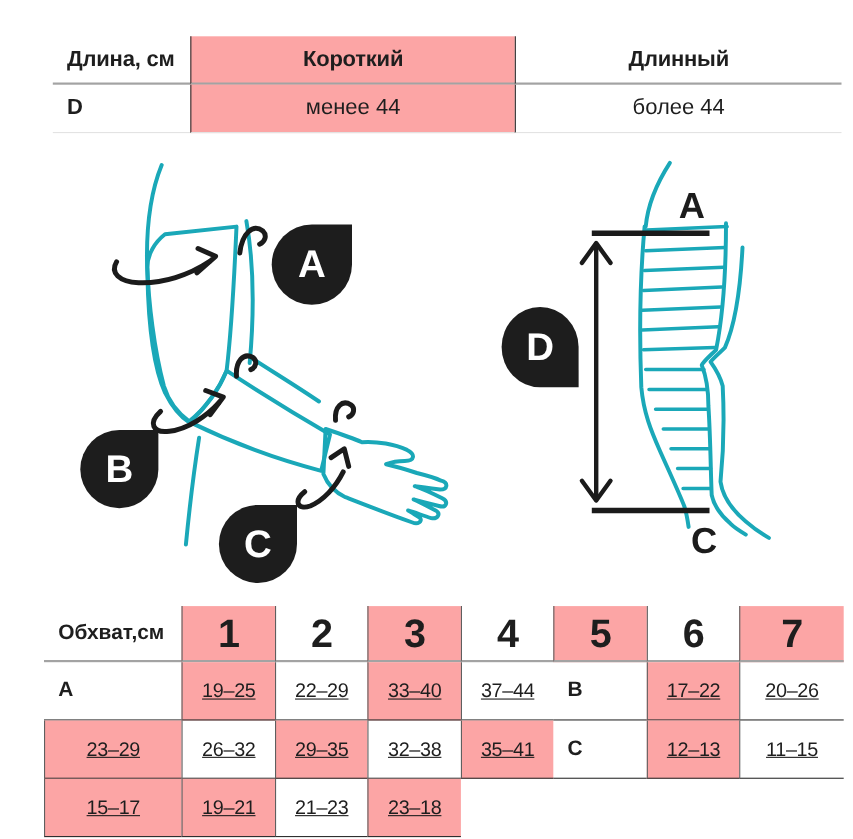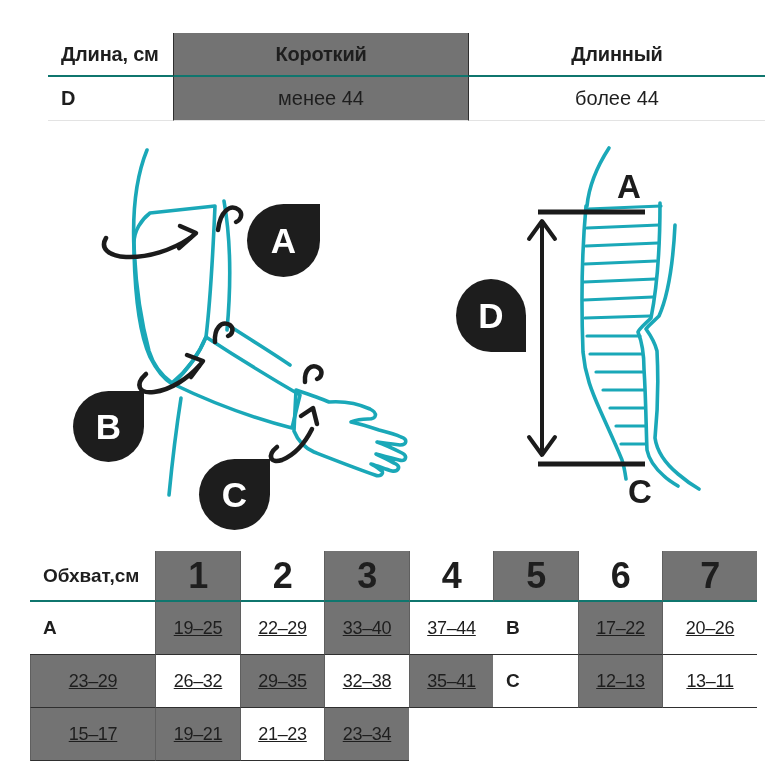--- a/index.html
+++ b/index.html
@@ -6,31 +6,31 @@
   .stage{
     position:relative;width:775px;height:763px;background:#fff;overflow:hidden;
     font-family:"Liberation Sans","DejaVu Sans",sans-serif;color:#1e1e1e;
   }
   
   .t1{
     position:absolute;left:48px;top:33px;width:717px;
     display:grid;grid-template-columns:125px 295px 297px;grid-auto-rows:44px;
   }
   .t2{
-    position:absolute;left:30px;top:551px;width:727px;
+    position:absolute;left:40px;top:551px;width:727px;
     display:grid;grid-template-columns:125px 85px 84px 85px 84px 85px 84px 95px;
     grid-template-rows:51px 53px 53px 53px;
   }
   .cell{display:flex;align-items:center;justify-content:center;}
   .cell.left{justify-content:flex-start;padding-left:13px;}
   .bold{font-weight:bold;}
-  .gray{background:#737373;text-align:center;}
+  .gray{background:#fca5a5;text-align:center;}
   .vl1{border-left:1.5px solid #2e2e2e;}
   .vl2{border-left:1px solid #5f5f5f;}
-  .hdr-line{border-bottom:2px solid #0f766e;}
+  .hdr-line{border-bottom:2px solid #a3a3a3;}
   .soft-line{border-bottom:1px solid #e3e3e3;}
   .row-line{border-bottom:1.5px solid #2f2f2f;}
   .fs-head{font-size:20px;letter-spacing:-0.2px;}
   .fs-val{font-size:20px;}
   .fs-num{font-size:36px;letter-spacing:-0.5px;}
   .fs-range{font-size:18px;letter-spacing:-0.3px;text-decoration:underline;}
   .fs-lbl{font-size:19px;}
   
   .fig{position:absolute;}
   .badge{
@@ -145,20 +145,20 @@
     <div class="cell fs-range row-line vl2 gray">17–22</div>
     <div class="cell fs-range row-line vl2">20–26</div>
     <div class="cell fs-range row-line vl2 gray">23–29</div>
     <div class="cell fs-range row-line vl2">26–32</div>
     <div class="cell fs-range row-line vl2 gray">29–35</div>
     <div class="cell fs-range row-line vl2">32–38</div>
     <div class="cell fs-range row-line vl2 gray">35–41</div>
 
     <div class="cell left bold fs-lbl row-line">C</div>
     <div class="cell fs-range row-line vl2 gray">12–13</div>
-    <div class="cell fs-range row-line vl2">13–11</div>
+    <div class="cell fs-range row-line vl2">11–15</div>
     <div class="cell fs-range row-line vl2 gray">15–17</div>
     <div class="cell fs-range row-line vl2 gray">19–21</div>
     <div class="cell fs-range row-line vl2">21–23</div>
-    <div class="cell fs-range row-line vl2 gray">23–34</div>
+    <div class="cell fs-range row-line vl2 gray">23–18</div>
   </div>
 
 </div>
 
 </body></html>

